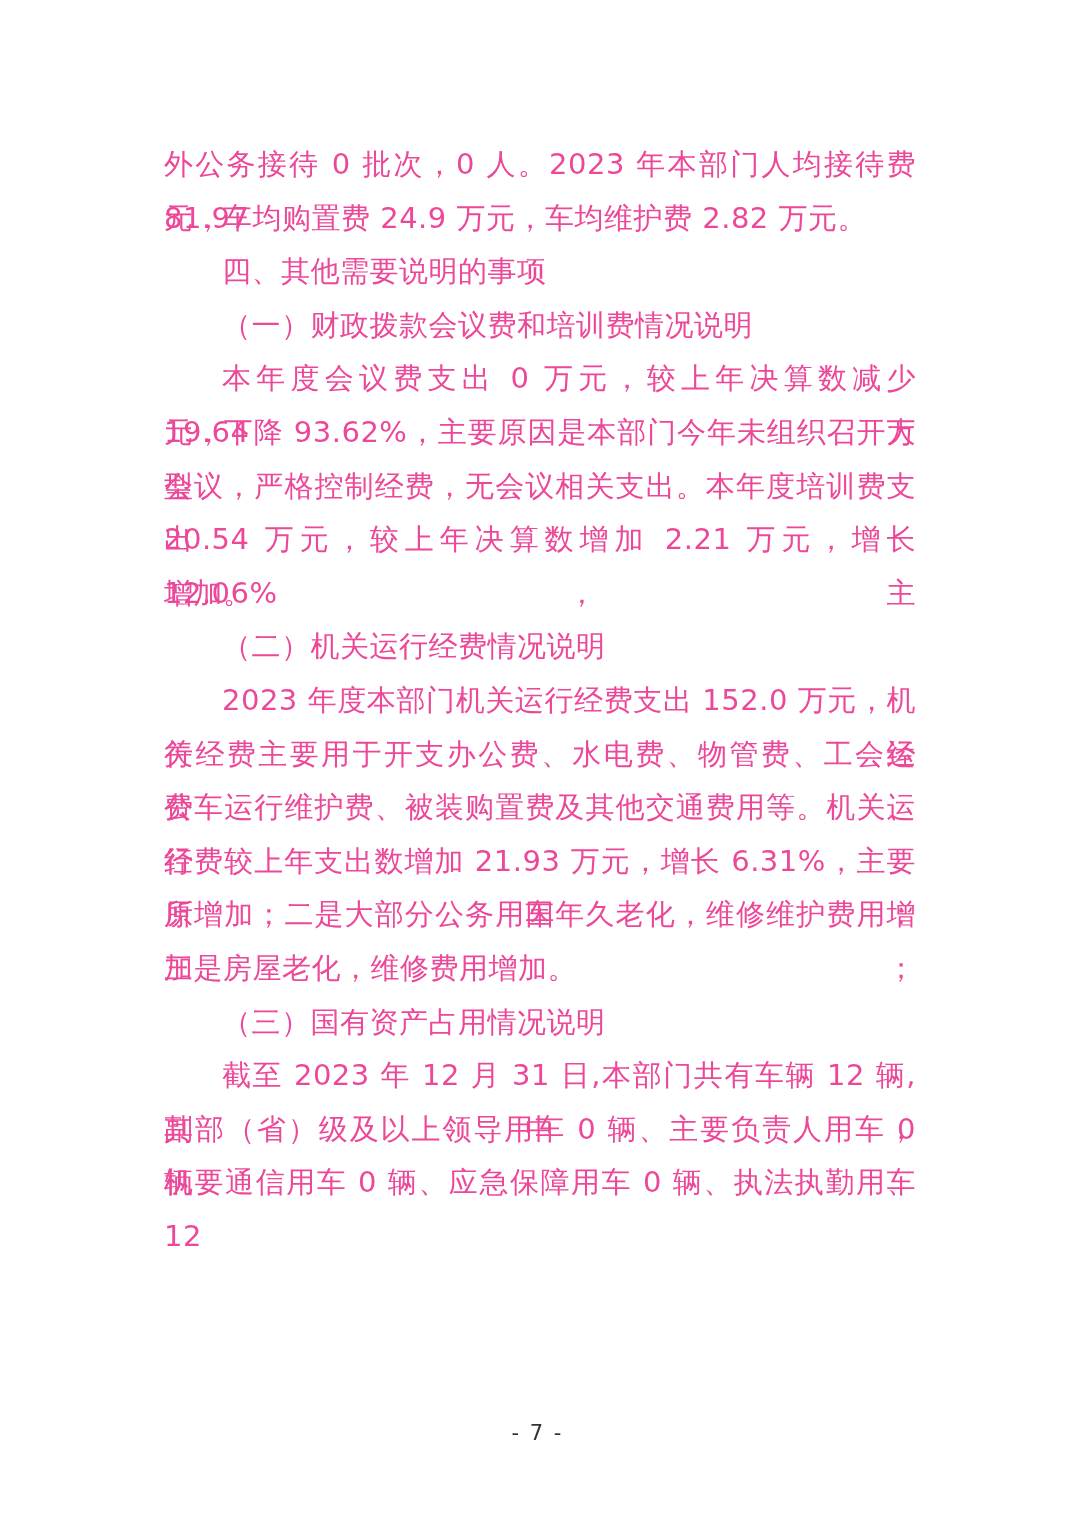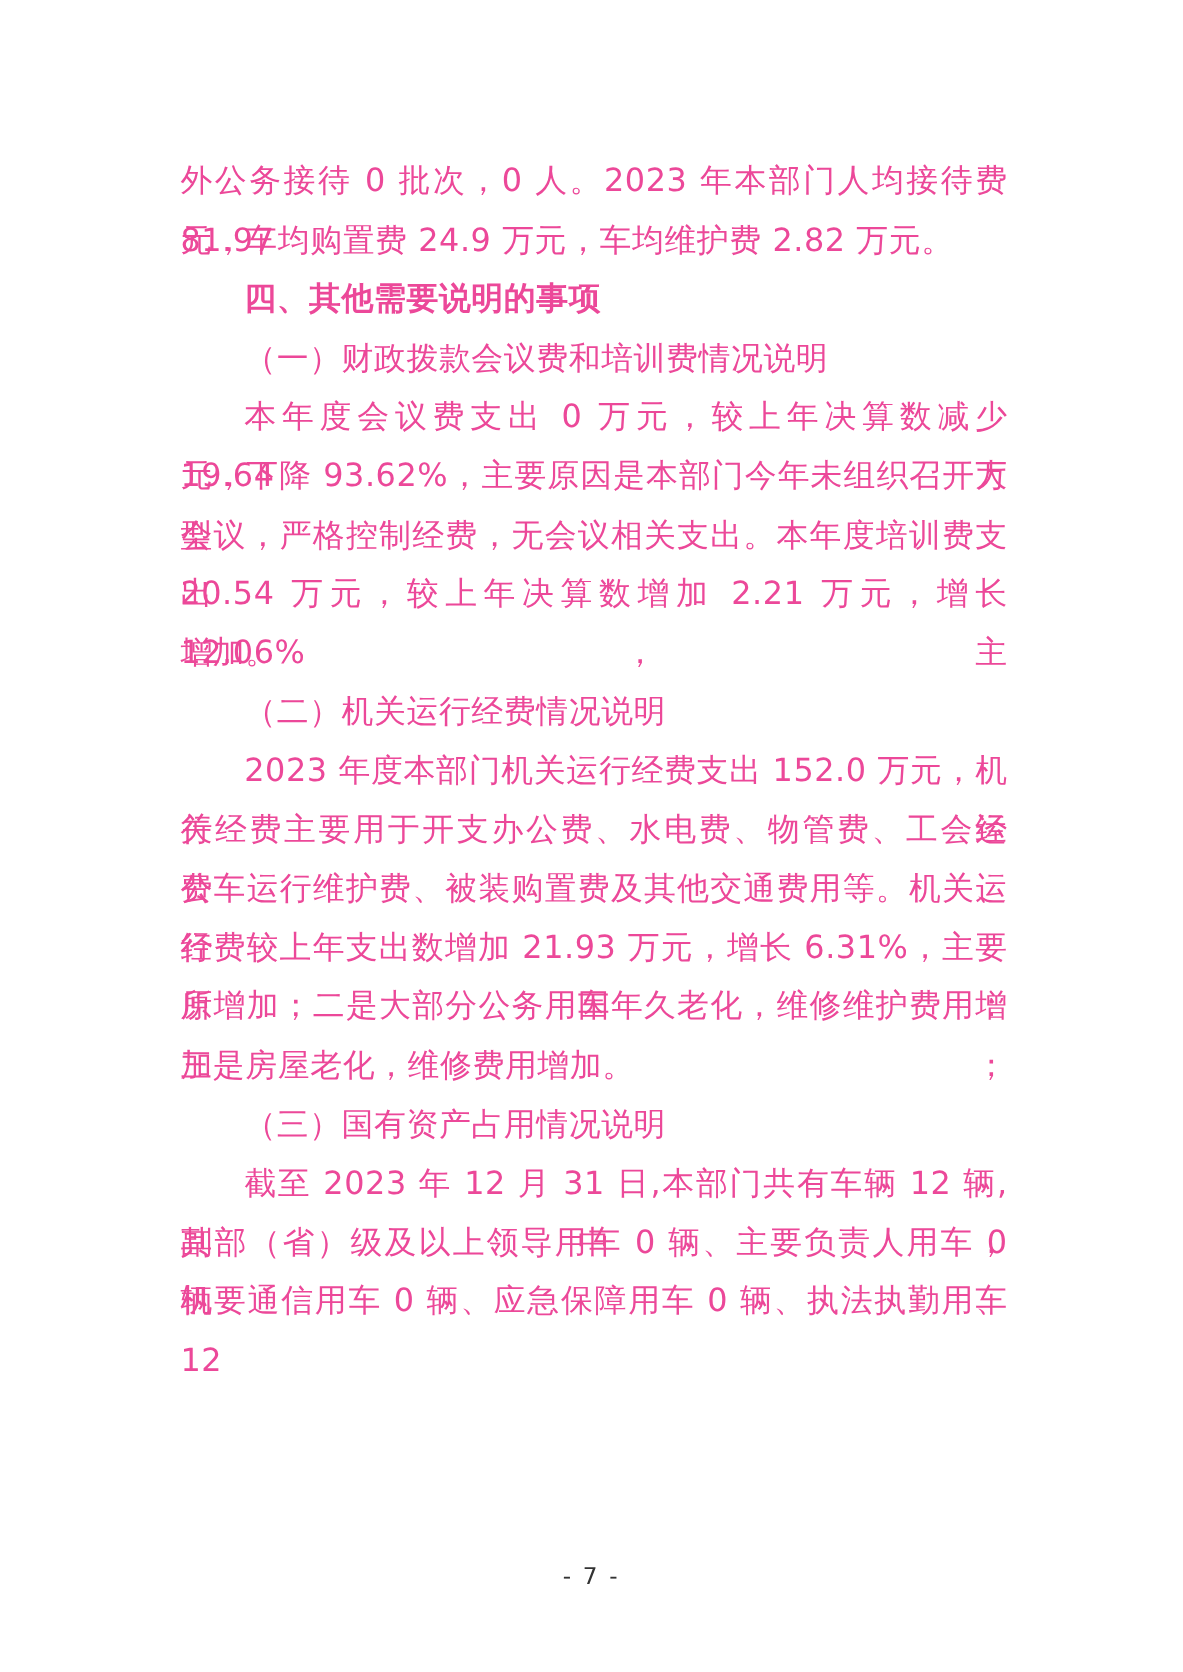--- a/index.html
+++ b/index.html
@@ -31,21 +31,21 @@
     letter-spacing: 0.5px;
   }
   .justify {
     text-align: justify;
     text-align-last: justify;
   }
   .indent {
     text-indent: 58px;
   }
   .heading {
-    font-weight: bold;
+    font-weight: normal;
     font-family: "DejaVu Sans", sans-serif;
   }
   .footer {
     position: absolute;
     left: 0;
     right: 0;
     top: 1420px;
     text-align: center;
     font-size: 21px;
     line-height: 26px;

